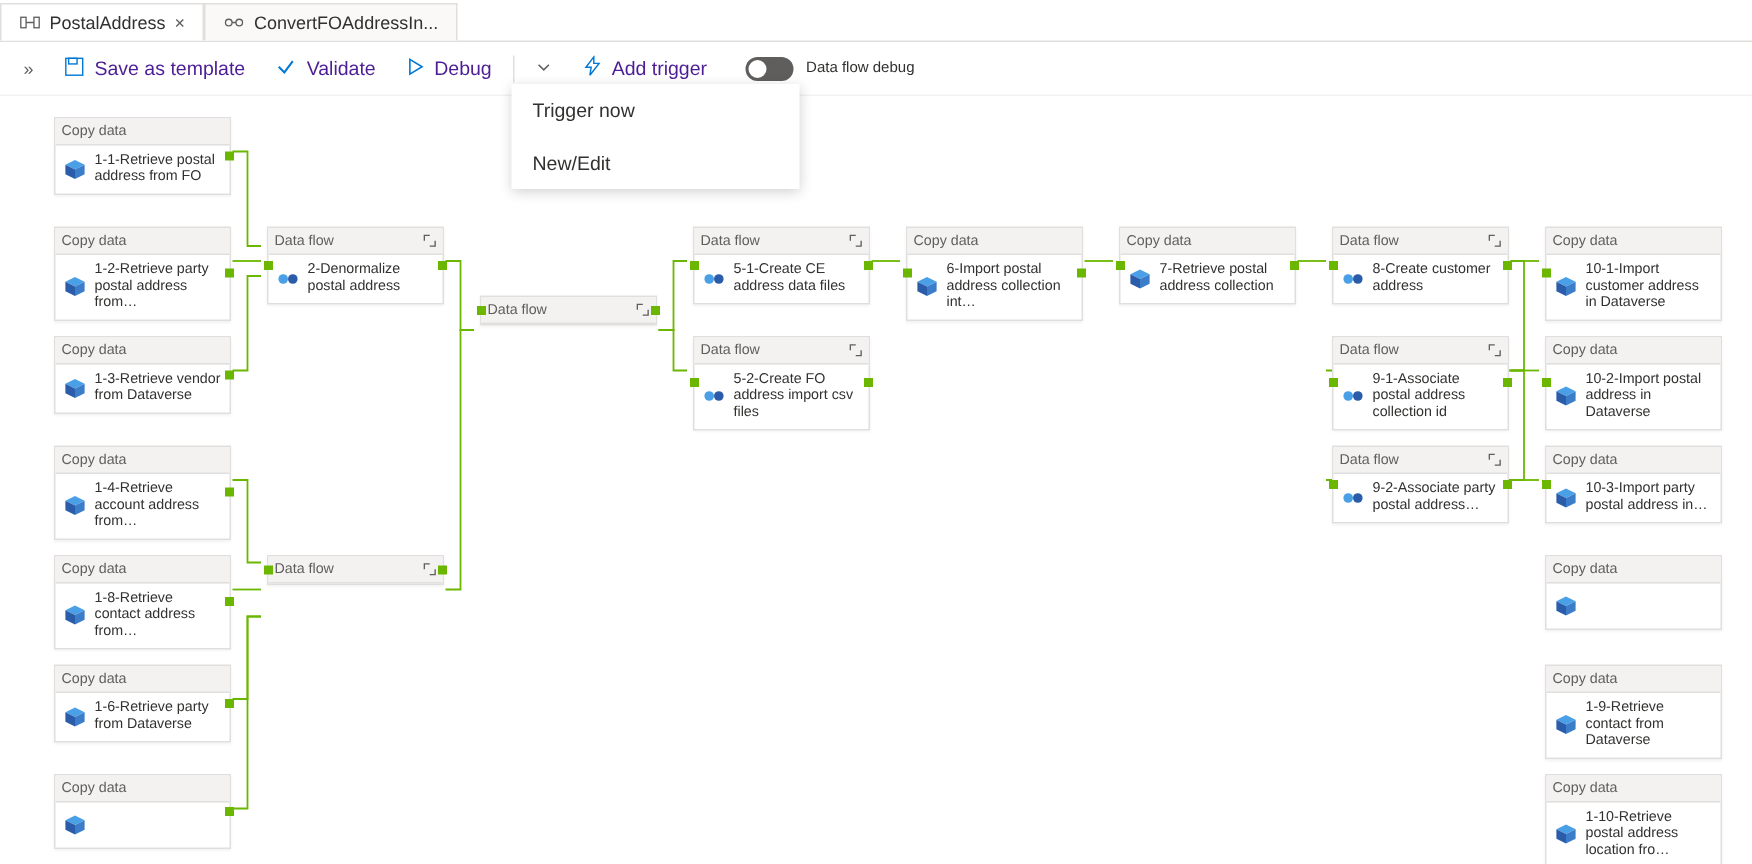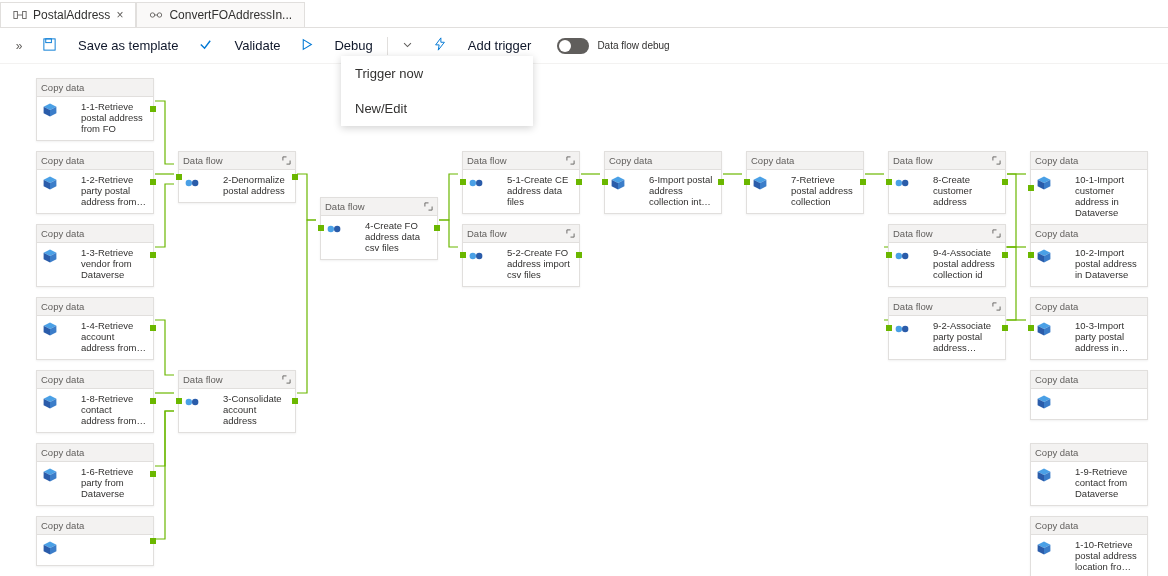--- a/index.html
+++ b/index.html
@@ -4,33 +4,33 @@
 <style>
 *{box-sizing:border-box;margin:0;padding:0}
 body{font-family:"Segoe UI",Arial,sans-serif;font-size:11px;color:#323130;background:#fff;width:1168px;height:576px;overflow:hidden;position:relative}
 .tabs{display:flex;height:28px;border-bottom:1px solid #e1dfdd;align-items:flex-end}
 .tab{display:flex;align-items:center;gap:6px;padding:5px 12px;border:1px solid #e1dfdd;border-bottom:none;background:#faf9f8;font-size:12px;color:#323130;cursor:pointer}
 .tab.active{background:#fff;font-weight:400}
 .tab .ticon{width:14px;height:14px;display:flex;align-items:center;justify-content:center}
 .tab .close{color:#605e5c;cursor:pointer;font-size:12px}
 .toolbar{display:flex;align-items:center;height:36px;padding:0 8px;gap:4px;border-bottom:1px solid #f3f2f1}
 .expand{width:22px;text-align:center;color:#605e5c;cursor:pointer;font-size:12px}
-.tb{display:flex;align-items:center;gap:21px;padding:4px 8px;font-size:13px;color:#0f172a;cursor:pointer;border-radius:2px}
+.tb{display:flex;align-items:center;gap:6px;padding:4px 8px;font-size:13px;color:#4c1d95;cursor:pointer;border-radius:2px}
 .tb .ic{color:#0078d4}
 .divider{width:1px;height:18px;background:#e1dfdd;margin:0 2px}
 .toggle{position:relative;width:32px;height:16px;background:#605e5c;border-radius:8px;cursor:pointer}
 .toggle::after{content:"";position:absolute;left:2px;top:2px;width:12px;height:12px;background:#fff;border-radius:50%}
 .tb-label{font-size:10px;color:#323130;margin-left:4px}
 .menu{position:absolute;left:341px;top:56px;width:192px;background:#fff;box-shadow:0 2px 8px rgba(0,0,0,.18);z-index:10}
 .menu-item{padding:10px 14px;font-size:13px;cursor:pointer}
 .canvas{position:relative;width:924px;height:512px}
 .node{position:absolute;width:118px;background:#fff;border:1px solid #e1dfdd;box-shadow:0 1px 2px rgba(0,0,0,.06)}
 .node-head{height:18px;background:#f3f2f1;border-bottom:1px solid #e1dfdd;display:flex;align-items:center;padding:0 4px;font-size:9.5px;color:#605e5c;justify-content:space-between}
 .exp{width:10px;height:10px;display:flex;align-items:center;justify-content:center;cursor:pointer}
-.node-body{display:flex;align-items:flex-start;gap:23px;padding:5px 5px;min-height:30px}
+.node-body{display:flex;align-items:center;gap:5px;padding:5px 5px;min-height:30px}
 .cube{width:16px;height:16px;display:block;flex-shrink:0}
 .nlabel{font-size:9.5px;color:#323130;line-height:1.15}
 .port{position:absolute;width:6px;height:6px;background:#6bb700;right:-3px;top:50%;transform:translateY(-50%)}
 .port-in{position:absolute;width:6px;height:6px;background:#6bb700;left:-3px;top:50%;transform:translateY(-50%)}
 svg.edges{position:absolute;left:0;top:0;width:1168px;height:512px;pointer-events:none;z-index:0}
 .node{z-index:1}
 </style>
 </head>
 <body>
 
@@ -257,180 +257,166 @@
 <div class="node" style="left:178px;top:306px">
   <div class="node-head">
         <span>Data flow</span>
         <span class="exp">
           <svg width="9" height="9" viewBox="0 0 10 10">
             <polyline points="1,5 1,1 5,1" fill="none" stroke="#605e5c"></polyline>
             <polyline points="5,9 9,9 9,5" fill="none" stroke="#605e5c"></polyline>
           </svg>
         </span>
       </div>
+  <div class="port"></div>
+      <div class="port-in"></div>
+</div>
+
+<div class="node" style="left:320px;top:133px">
+  <div class="node-head">
+        <span>Data flow</span>
+        <span class="exp">
+          <svg width="9" height="9" viewBox="0 0 10 10">
+            <polyline points="1,5 1,1 5,1" fill="none" stroke="#605e5c"></polyline>
+            <polyline points="5,9 9,9 9,5" fill="none" stroke="#605e5c"></polyline>
+          </svg>
+        </span>
+      </div>
+  <div class="port"></div>
+      <div class="port-in"></div>
+</div>
+
+<div class="node" style="left:462px;top:87px">
+  <div class="node-head">
+        <span>Data flow</span>
+        <span class="exp">
+          <svg width="9" height="9" viewBox="0 0 10 10">
+            <polyline points="1,5 1,1 5,1" fill="none" stroke="#605e5c"></polyline>
+            <polyline points="5,9 9,9 9,5" fill="none" stroke="#605e5c"></polyline>
+          </svg>
+        </span>
+      </div>
   <div class="node-body">
         <svg class="cube" viewBox="0 0 20 20">
           <circle cx="6" cy="10" r="4" fill="#4aa0e6"></circle>
           <circle cx="14" cy="10" r="4" fill="#2a5caa"></circle>
         </svg>
-        <span class="nlabel">3-Consolidate account address</span>
-      </div>
-  <div class="port"></div>
-      <div class="port-in"></div>
-</div>
-
-<div class="node" style="left:320px;top:133px">
+        <span class="nlabel">5-1-Create CE address data files</span>
+      </div>
+  <div class="port"></div>
+      <div class="port-in"></div>
+</div>
+<div class="node" style="left:462px;top:160px">
   <div class="node-head">
         <span>Data flow</span>
         <span class="exp">
           <svg width="9" height="9" viewBox="0 0 10 10">
             <polyline points="1,5 1,1 5,1" fill="none" stroke="#605e5c"></polyline>
             <polyline points="5,9 9,9 9,5" fill="none" stroke="#605e5c"></polyline>
           </svg>
         </span>
       </div>
   <div class="node-body">
         <svg class="cube" viewBox="0 0 20 20">
           <circle cx="6" cy="10" r="4" fill="#4aa0e6"></circle>
           <circle cx="14" cy="10" r="4" fill="#2a5caa"></circle>
         </svg>
-        <span class="nlabel">4-Create FO address data csv files</span>
-      </div>
-  <div class="port"></div>
-      <div class="port-in"></div>
-</div>
-
-<div class="node" style="left:462px;top:87px">
+        <span class="nlabel">5-2-Create FO address import csv files</span>
+      </div>
+  <div class="port"></div>
+      <div class="port-in"></div>
+</div>
+
+<div class="node" style="left:604px;top:87px">
+  <div class="node-head">
+        <span>Copy data</span>
+      </div>
+  <div class="node-body">
+        <svg class="cube" viewBox="0 0 20 20">
+          <polygon points="10,2 18,6 10,10 2,6" fill="#4aa0e6"></polygon>
+          <polygon points="2,6 10,10 10,18 2,14" fill="#2a5caa"></polygon>
+          <polygon points="18,6 10,10 10,18 18,14" fill="#3b7dc9"></polygon>
+        </svg>
+        <span class="nlabel">6-Import postal address collection int…</span>
+      </div>
+  <div class="port"></div>
+      <div class="port-in"></div>
+</div>
+
+<div class="node" style="left:746px;top:87px">
+  <div class="node-head">
+        <span>Copy data</span>
+      </div>
+  <div class="node-body">
+        <svg class="cube" viewBox="0 0 20 20">
+          <polygon points="10,2 18,6 10,10 2,6" fill="#4aa0e6"></polygon>
+          <polygon points="2,6 10,10 10,18 2,14" fill="#2a5caa"></polygon>
+          <polygon points="18,6 10,10 10,18 18,14" fill="#3b7dc9"></polygon>
+        </svg>
+        <span class="nlabel">7-Retrieve postal address collection</span>
+      </div>
+  <div class="port"></div>
+      <div class="port-in"></div>
+</div>
+
+<div class="node" style="left:888px;top:87px">
   <div class="node-head">
         <span>Data flow</span>
         <span class="exp">
           <svg width="9" height="9" viewBox="0 0 10 10">
             <polyline points="1,5 1,1 5,1" fill="none" stroke="#605e5c"></polyline>
             <polyline points="5,9 9,9 9,5" fill="none" stroke="#605e5c"></polyline>
           </svg>
         </span>
       </div>
   <div class="node-body">
         <svg class="cube" viewBox="0 0 20 20">
           <circle cx="6" cy="10" r="4" fill="#4aa0e6"></circle>
           <circle cx="14" cy="10" r="4" fill="#2a5caa"></circle>
         </svg>
-        <span class="nlabel">5-1-Create CE address data files</span>
-      </div>
-  <div class="port"></div>
-      <div class="port-in"></div>
-</div>
-<div class="node" style="left:462px;top:160px">
+        <span class="nlabel">8-Create customer address</span>
+      </div>
+  <div class="port"></div>
+      <div class="port-in"></div>
+</div>
+<div class="node" style="left:888px;top:160px">
   <div class="node-head">
         <span>Data flow</span>
         <span class="exp">
           <svg width="9" height="9" viewBox="0 0 10 10">
             <polyline points="1,5 1,1 5,1" fill="none" stroke="#605e5c"></polyline>
             <polyline points="5,9 9,9 9,5" fill="none" stroke="#605e5c"></polyline>
           </svg>
         </span>
       </div>
   <div class="node-body">
         <svg class="cube" viewBox="0 0 20 20">
           <circle cx="6" cy="10" r="4" fill="#4aa0e6"></circle>
           <circle cx="14" cy="10" r="4" fill="#2a5caa"></circle>
         </svg>
-        <span class="nlabel">5-2-Create FO address import csv files</span>
-      </div>
-  <div class="port"></div>
-      <div class="port-in"></div>
-</div>
-
-<div class="node" style="left:604px;top:87px">
-  <div class="node-head">
-        <span>Copy data</span>
-      </div>
-  <div class="node-body">
-        <svg class="cube" viewBox="0 0 20 20">
-          <polygon points="10,2 18,6 10,10 2,6" fill="#4aa0e6"></polygon>
-          <polygon points="2,6 10,10 10,18 2,14" fill="#2a5caa"></polygon>
-          <polygon points="18,6 10,10 10,18 18,14" fill="#3b7dc9"></polygon>
-        </svg>
-        <span class="nlabel">6-Import postal address collection int…</span>
-      </div>
-  <div class="port"></div>
-      <div class="port-in"></div>
-</div>
-
-<div class="node" style="left:746px;top:87px">
-  <div class="node-head">
-        <span>Copy data</span>
-      </div>
-  <div class="node-body">
-        <svg class="cube" viewBox="0 0 20 20">
-          <polygon points="10,2 18,6 10,10 2,6" fill="#4aa0e6"></polygon>
-          <polygon points="2,6 10,10 10,18 2,14" fill="#2a5caa"></polygon>
-          <polygon points="18,6 10,10 10,18 18,14" fill="#3b7dc9"></polygon>
-        </svg>
-        <span class="nlabel">7-Retrieve postal address collection</span>
-      </div>
-  <div class="port"></div>
-      <div class="port-in"></div>
-</div>
-
-<div class="node" style="left:888px;top:87px">
+        <span class="nlabel">9-1-Associate postal address collection id</span>
+      </div>
+  <div class="port"></div>
+      <div class="port-in"></div>
+</div>
+<div class="node" style="left:888px;top:233px">
   <div class="node-head">
         <span>Data flow</span>
         <span class="exp">
           <svg width="9" height="9" viewBox="0 0 10 10">
             <polyline points="1,5 1,1 5,1" fill="none" stroke="#605e5c"></polyline>
             <polyline points="5,9 9,9 9,5" fill="none" stroke="#605e5c"></polyline>
           </svg>
         </span>
       </div>
   <div class="node-body">
         <svg class="cube" viewBox="0 0 20 20">
           <circle cx="6" cy="10" r="4" fill="#4aa0e6"></circle>
           <circle cx="14" cy="10" r="4" fill="#2a5caa"></circle>
         </svg>
-        <span class="nlabel">8-Create customer address</span>
-      </div>
-  <div class="port"></div>
-      <div class="port-in"></div>
-</div>
-<div class="node" style="left:888px;top:160px">
-  <div class="node-head">
-        <span>Data flow</span>
-        <span class="exp">
-          <svg width="9" height="9" viewBox="0 0 10 10">
-            <polyline points="1,5 1,1 5,1" fill="none" stroke="#605e5c"></polyline>
-            <polyline points="5,9 9,9 9,5" fill="none" stroke="#605e5c"></polyline>
-          </svg>
-        </span>
-      </div>
-  <div class="node-body">
-        <svg class="cube" viewBox="0 0 20 20">
-          <circle cx="6" cy="10" r="4" fill="#4aa0e6"></circle>
-          <circle cx="14" cy="10" r="4" fill="#2a5caa"></circle>
-        </svg>
-        <span class="nlabel">9-4-Associate postal address collection id</span>
-      </div>
-  <div class="port"></div>
-      <div class="port-in"></div>
-</div>
-<div class="node" style="left:888px;top:233px">
-  <div class="node-head">
-        <span>Data flow</span>
-        <span class="exp">
-          <svg width="9" height="9" viewBox="0 0 10 10">
-            <polyline points="1,5 1,1 5,1" fill="none" stroke="#605e5c"></polyline>
-            <polyline points="5,9 9,9 9,5" fill="none" stroke="#605e5c"></polyline>
-          </svg>
-        </span>
-      </div>
-  <div class="node-body">
-        <svg class="cube" viewBox="0 0 20 20">
-          <circle cx="6" cy="10" r="4" fill="#4aa0e6"></circle>
-          <circle cx="14" cy="10" r="4" fill="#2a5caa"></circle>
-        </svg>
         <span class="nlabel">9-2-Associate party postal address…</span>
       </div>
   <div class="port"></div>
       <div class="port-in"></div>
 </div>
 
 <div class="node" style="left:1030px;top:87px">
   <div class="node-head">
         <span>Copy data</span>
       </div>

